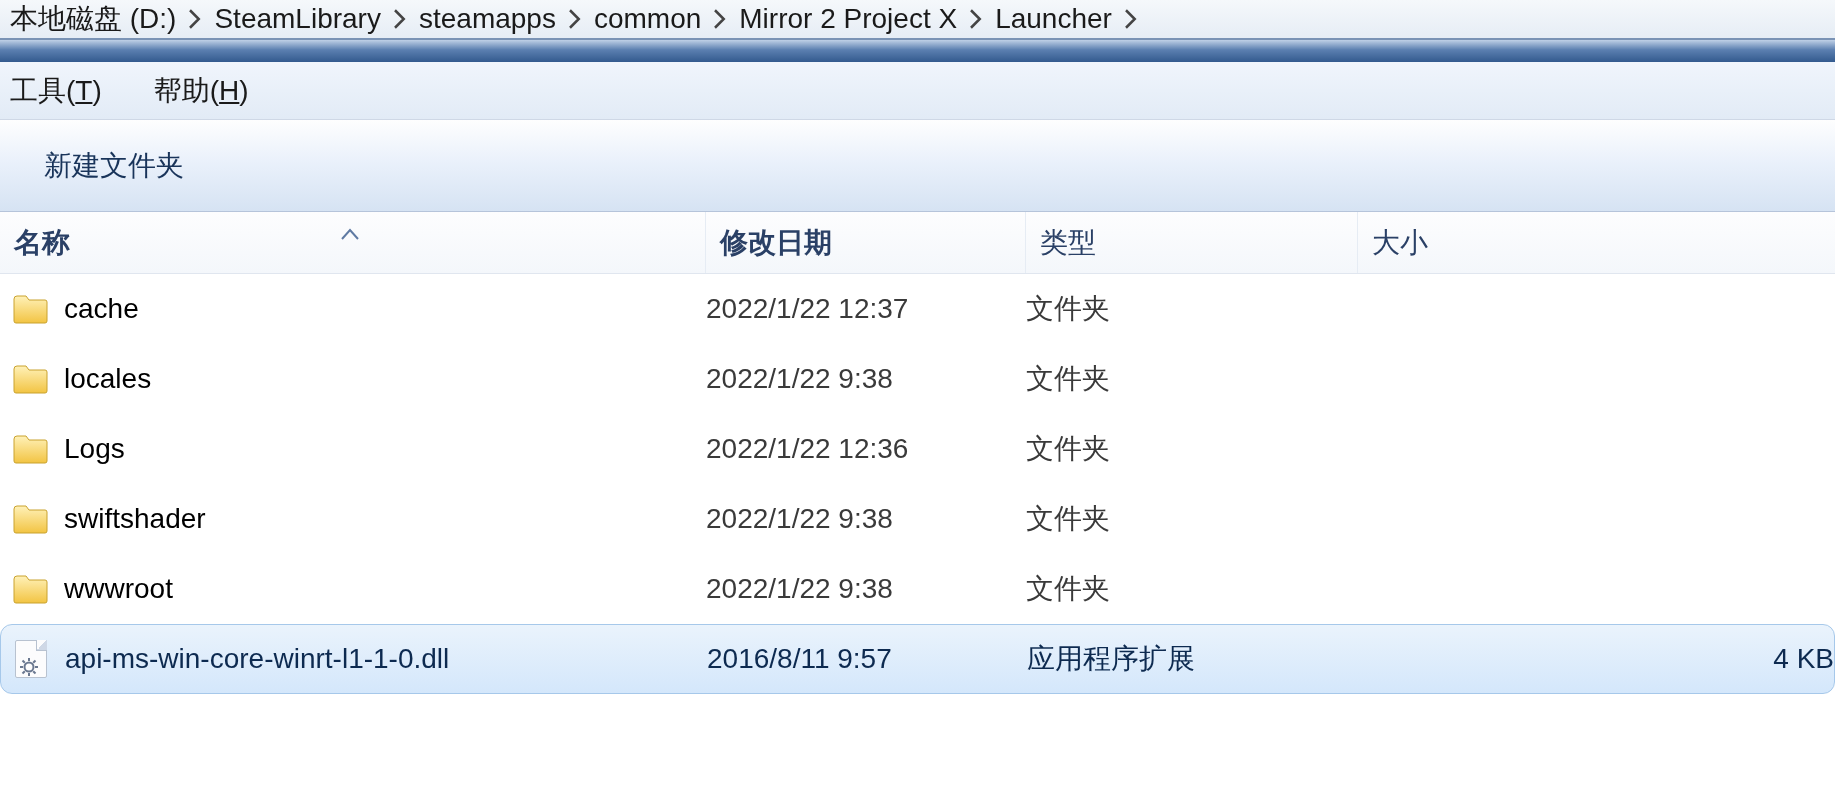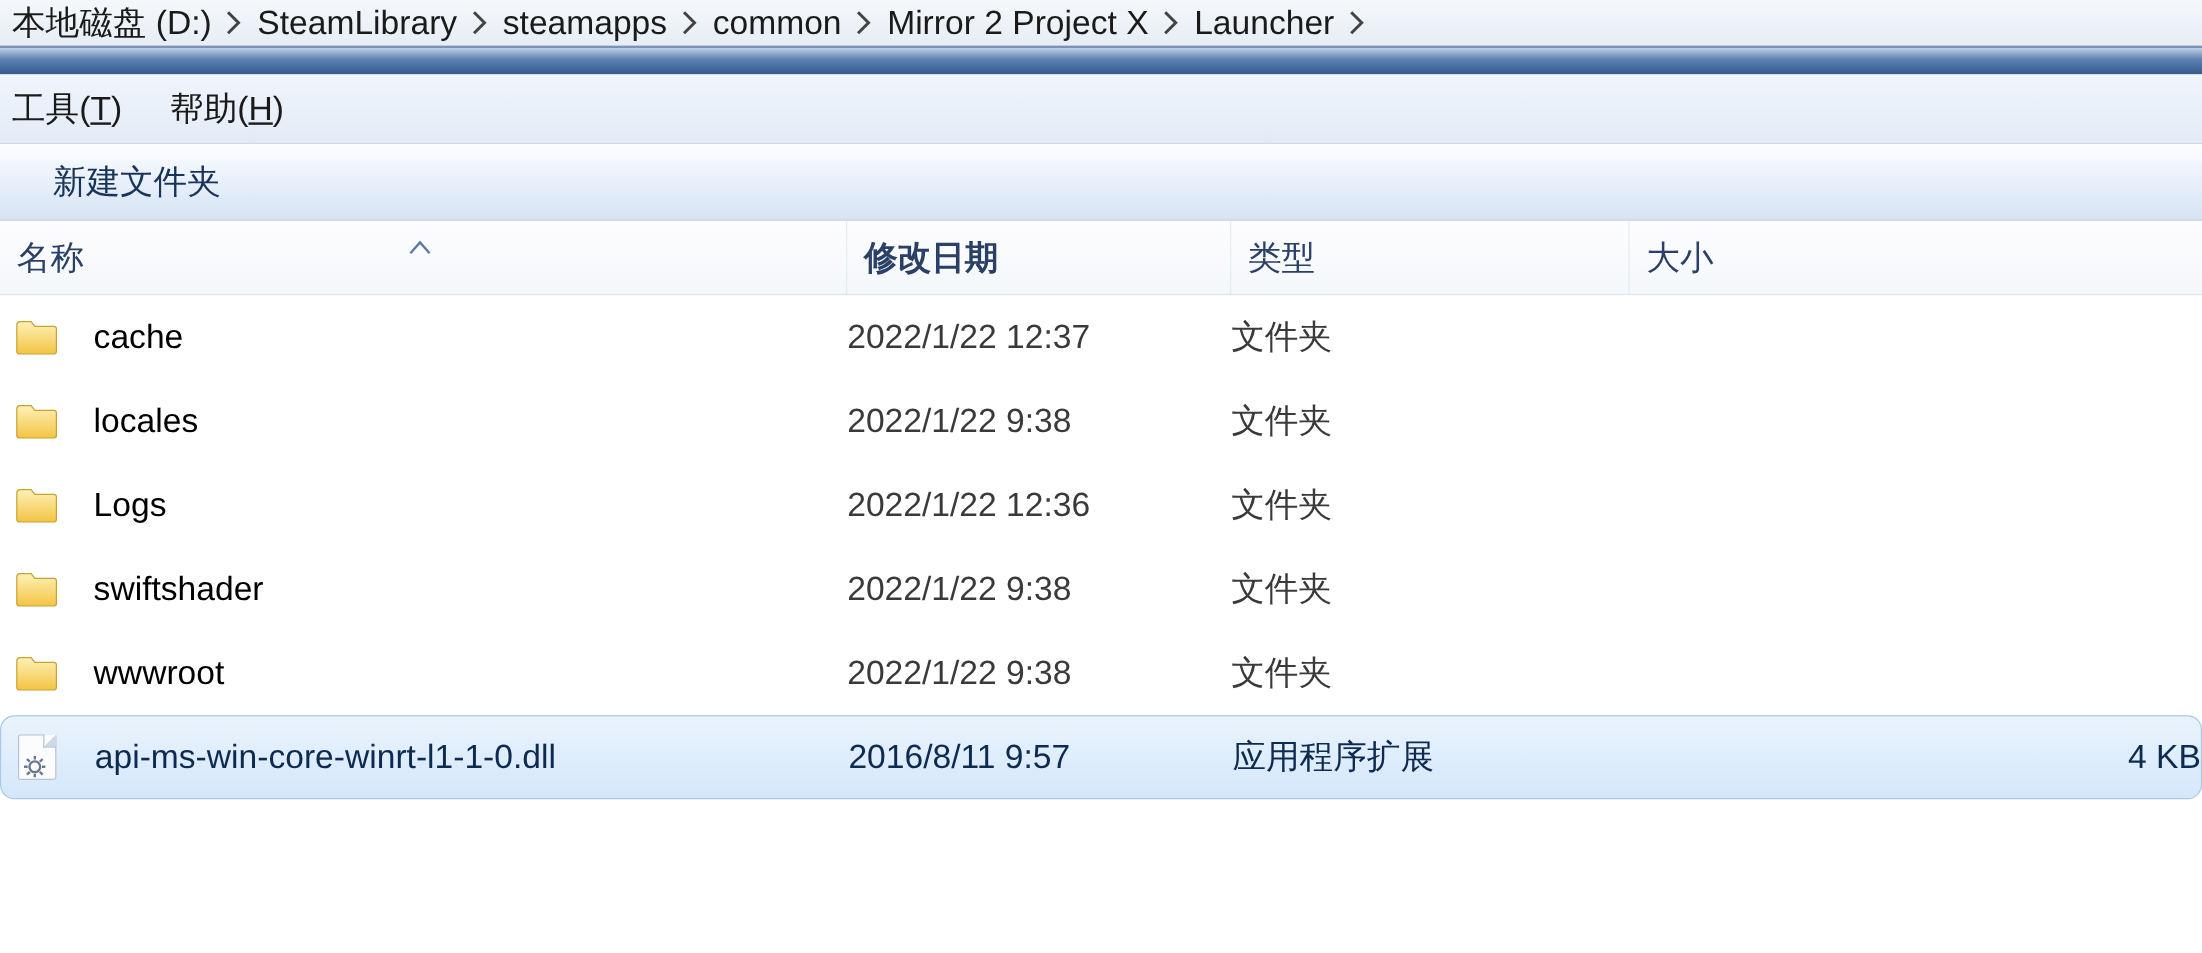--- a/index.html
+++ b/index.html
@@ -46,29 +46,29 @@
   }
 
   
   .menu-bar {
     height: 58px;
     background: linear-gradient(to bottom, #f0f5fc 0%, #e2ebf6 100%);
     border-bottom: 1px solid #cfd8e6;
     display: flex;
     align-items: center;
     padding: 0 10px;
-    gap: 40px;
+    gap: 52px;
     color: #1a1a1a;
   }
   .menu-item { cursor: default; }
   .menu-item u { text-decoration: underline; }
 
   
   .toolbar {
-    height: 64px;
+    height: 92px;
     background: linear-gradient(to bottom, #fefefe 0%, #eaf1fb 45%, #d6e3f3 100%);
     border-bottom: 1px solid #b6c4da;
     display: flex;
     align-items: center;
     padding: 0 44px;
     color: #19345a;
   }
 
   
   .col-header {
@@ -80,21 +80,21 @@
     color: #2a4066;
     position: relative;
   }
   .col {
     display: flex;
     align-items: center;
     height: 100%;
     padding-left: 14px;
     border-right: 1px solid #e6ecf4;
   }
-  .col-name    { width: 706px; }
+  .col-name    { width: 706px; font-weight: bold; }
   .col-date    { width: 320px; font-weight: bold; }
   .col-type    { width: 332px; font-family: Liberation Mono, monospace; }
   .col-size    { flex: 1; justify-content: flex-start; padding-left: 14px; border-right: none; }
   .col-size .label { }
   .sort-arrow {
     position: absolute;
     left: 340px;
     top: 4px;
     color: #5f7aa3;
   }
@@ -111,21 +111,21 @@
     height: 70px;
     padding-left: 10px;
   }
   .row.selected {
     background: linear-gradient(to bottom, #eaf3fc 0%, #d4e7fb 100%);
     border: 1px solid #a6c8ea;
     border-radius: 12px;
     color: #0d2a50;
   }
   .cell { display: flex; align-items: center; height: 100%; }
-  .cell-name { width: 696px; gap: 28px; }
+  .cell-name { width: 696px; gap: 14px; }
   .cell-date { width: 320px; color: #3a3a3a; }
   .cell-type { width: 332px; color: #3a3a3a; }
   .cell-size { flex: 1; justify-content: flex-end; color: #3a3a3a; }
   .row.selected .cell-date,
   .row.selected .cell-type,
   .row.selected .cell-size { color: #0d2a50; }
 
   .icon-slot { width: 40px; height: 40px; display:flex; align-items:center; justify-content:center; }
 
   

